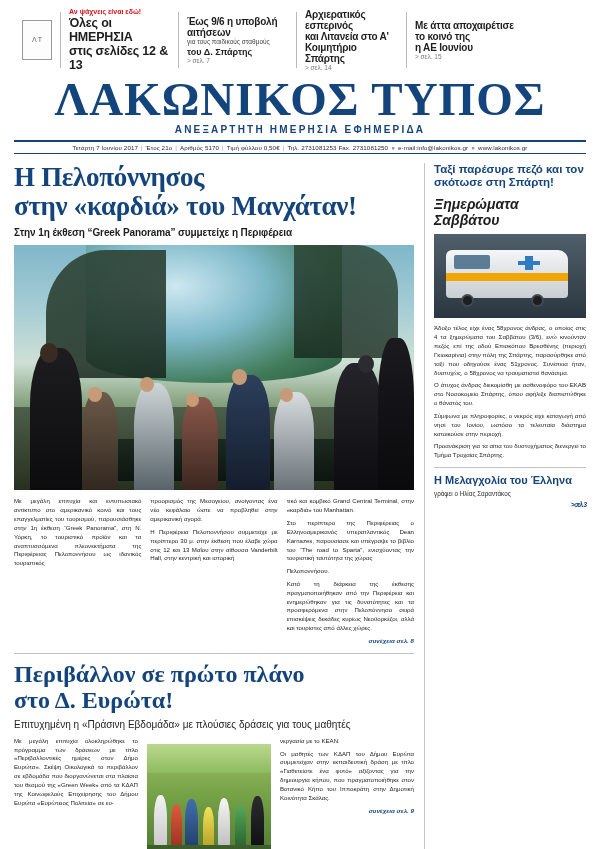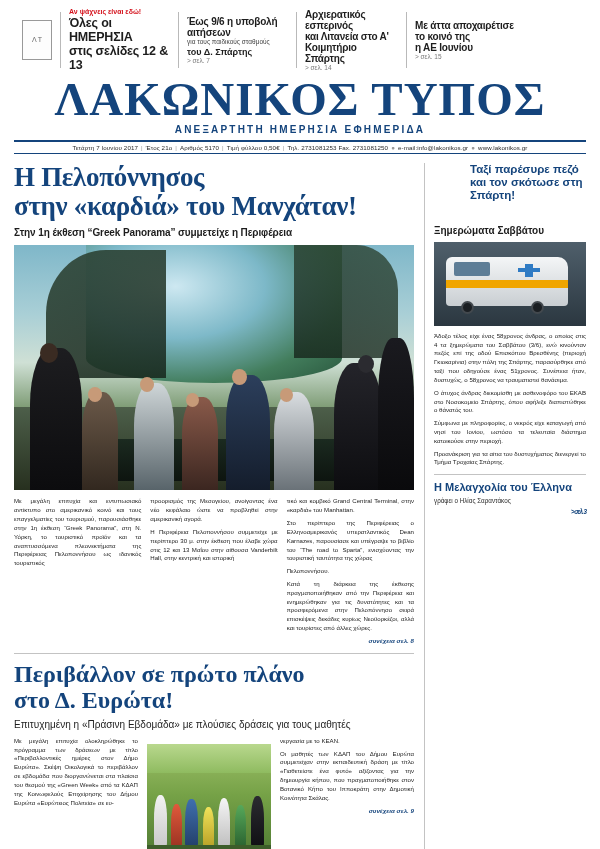--- a/index.html
+++ b/index.html
@@ -251,27 +251,27 @@
     color: #1d1d1d;
     margin-top: 5px;
   }
 
   
   .r-head {
     font-size: 11.5px;
     font-weight: bold;
     color: #14447c;
     line-height: 1.15;
-    margin-left: 36px;
   }
   .r-sub {
-    font-size: 10px;
+    font-size: 14px;
     font-weight: bold;
     color: #1d1d1d;
-    margin-top: 22px;
+    margin-top: 7px;
+    font-style: italic;
   }
   .r-photo {
     margin-top: 6px;
     width: 100%; height: 84px;
     background: linear-gradient(180deg,#4f5f6b 0%, #2b3740 100%);
     position: relative; overflow: hidden;
   }
   .amb-body {
     position: absolute; left: 8%; top: 18%; width: 80%; height: 58%;
     background: linear-gradient(180deg,#f4f6f7,#c9ced2);

